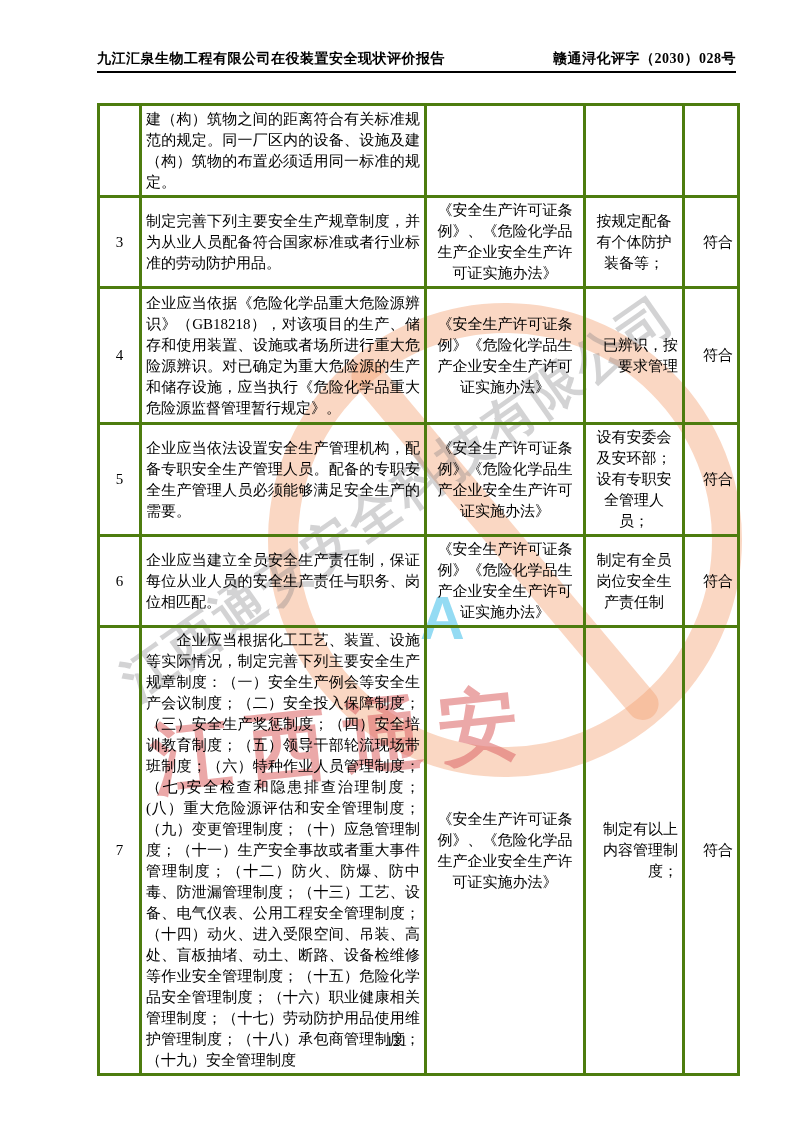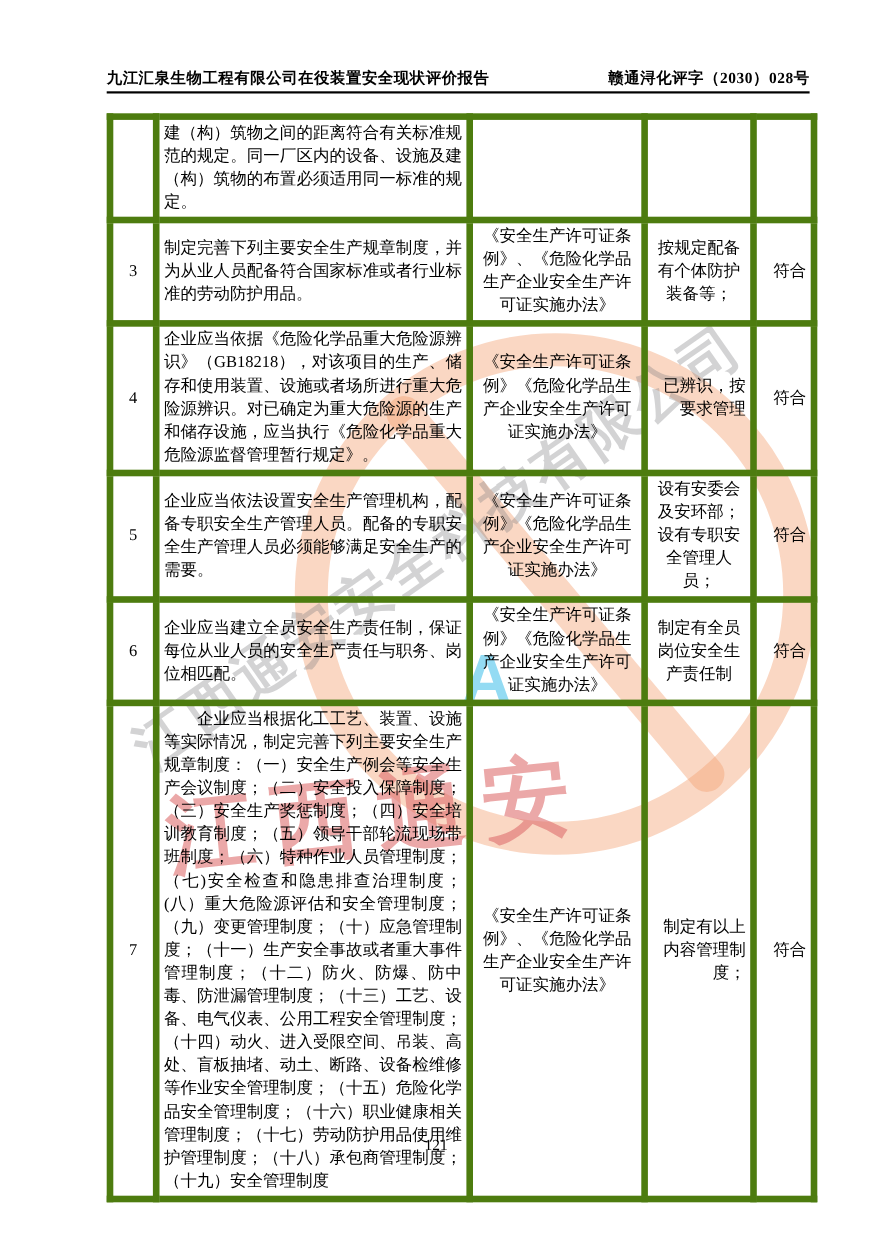--- a/index.html
+++ b/index.html
@@ -14,21 +14,21 @@
     background: #ffffff;
     overflow: hidden;
     font-family: "Liberation Serif", "DejaVu Serif", serif;
     color: #000000;
   }
 
   
   .header {
     position: absolute;
     left: 97px;
-    top: 62px;
+    top: 50px;
     width: 639px;
     z-index: 2;
     display: flex;
     justify-content: space-between;
     align-items: flex-end;
     font-size: 14px;
     font-weight: bold;
     border-bottom: 2px solid #000;
     padding-bottom: 3px;
     letter-spacing: 0.5px;
@@ -101,21 +101,21 @@
     left: 97px;
     top: 103px;
     width: 640px;
     z-index: 2;
     border-collapse: collapse;
     table-layout: fixed;
     background: transparent;
     font-size: 15px;
   }
   table.eval td {
-    border: 6px solid #4d7c0f;
+    border: 3px solid #4d7c0f;
     padding: 2px 4px;
     line-height: 21px;
     vertical-align: middle;
     overflow: hidden;
     word-break: break-all;
   }
   td.col-no      { text-align: center; }
   td.col-content { text-align: justify; vertical-align: top; padding: 3px 6px; }
   td.col-basis   { text-align: center; padding: 2px 6px; }
   td.col-status  { padding: 2px 6px; }

